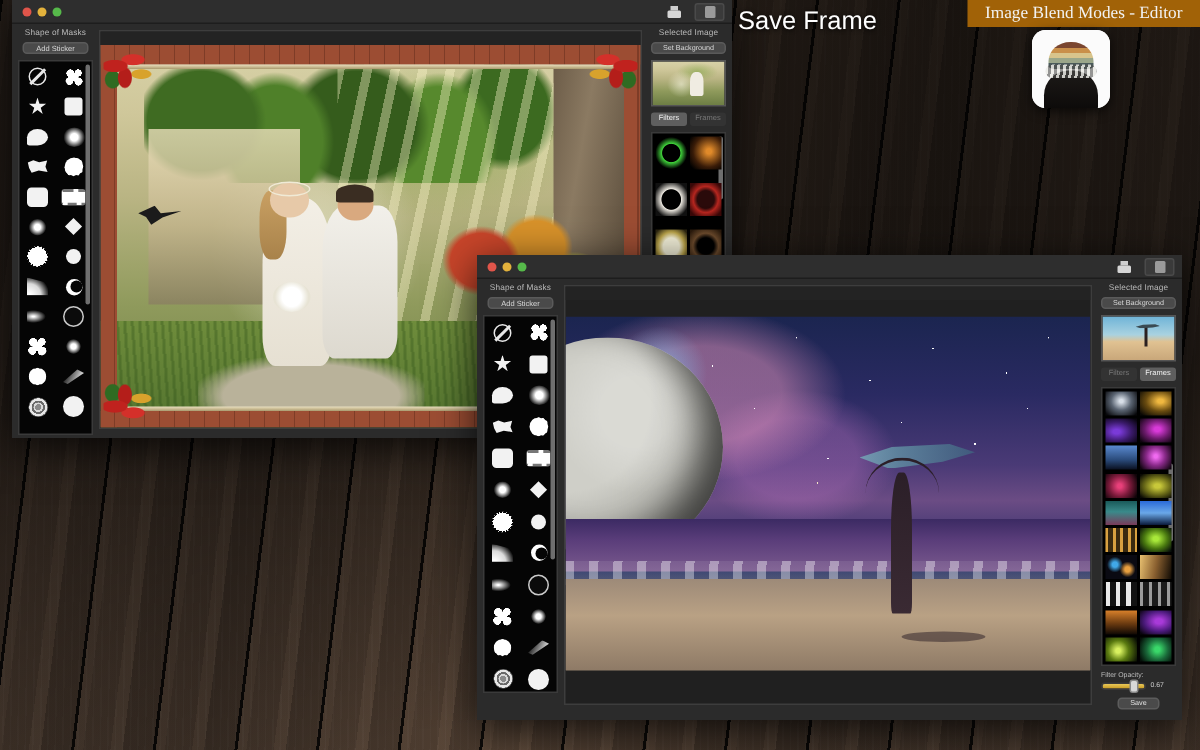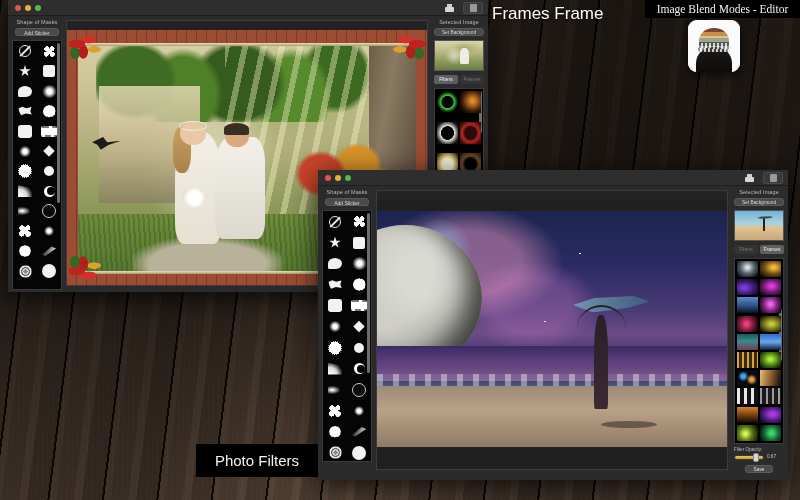--- a/index.html
+++ b/index.html
@@ -129,21 +129,21 @@
   .slider { position: relative; height: 7px; margin-top: 2px; display: flex; align-items: center; }
   .track { height: 5px; border-radius: 3px; flex: 1; background: linear-gradient(#e8c85a,#c99b22); border: 1px solid #3a3a3a; }
   .knob { position: absolute; left: 62%; width: 6px; height: 9px; border-radius: 2px;
           background: #d8d8d8; border: 1px solid #888; }
   .f-val { color: #c9c9c9; }
   .save-btn { margin: 4px auto 0; background: #4a4a4a; border: 1px solid #5c5c5c; border-radius: 3px;
               color: #e2e2e2; text-align: center; display: block; }
 
   
   .cap { position: absolute; color: #fff; text-shadow: 0 1px 3px rgba(0,0,0,.9); white-space: nowrap; }
-  .cap-box { position: absolute; background: #000000; color: #f2f2f2; white-space: nowrap;
+  .cap-box { position: absolute; background: #a16207; color: #f2f2f2; white-space: nowrap;
              display: flex; align-items: center; justify-content: center; }
 
   
   .app-icon { position: absolute; border-radius: 9px; overflow: hidden; background: #fff;
               box-shadow: 0 2px 8px rgba(0,0,0,.7); }
 
   
   .art-couple { position: absolute; inset: 0;
     background:
       radial-gradient(ellipse 28% 44% at 40% 52%, rgba(255,252,235,.55) 0%, rgba(255,250,220,0) 70%),
@@ -587,34 +587,33 @@
               <span class="knob"></span>
             </div>
             <span class="f-val" style="font-size:4.6px;">0.67</span>
           </div>
           <div class="save-btn" style="width:28px;font-size:4.8px;line-height:8px;height:8px;">Save</div>
         </div>
       </div>
     </div>
   </div>
 
-  <div class="cap" style="left:492px; top:4px; font-size:17px;">Frames Frame</div>
+  <div class="cap" style="left:492px; top:4px; font-size:17px;">Save Frame</div>
 
   <div class="cap-box" style="left:645px; top:0px; width:155px; height:18px; font-size:11.5px;
                               font-family:'Liberation Serif', serif;">Image Blend Modes - Editor</div>
 
   <div class="app-icon" style="left:688px; top:20px; width:52px; height:52px;">
     <div style="position:absolute;inset:0;background:#fbfbfb;"></div>
     <div style="position:absolute;left:16%;top:52%;width:68%;height:48%;
                 background:linear-gradient(#1d1a18,#0d0b0a);
                 border-radius:46% 46% 0 0 / 66% 66% 0 0;"></div>
     <div style="position:absolute;left:22%;top:16%;width:56%;height:34%;
                 background:linear-gradient(#7a4630 0 22%, #c98f4a 22% 42%, #d8c48c 42% 58%, #9aa68a 58% 76%, #4a5a5a 76% 100%);
                 border-radius:50% 50% 12% 12% / 72% 72% 12% 12%;"></div>
     <div style="position:absolute;left:18%;top:44%;width:64%;height:18%;
                 background:repeating-linear-gradient(96deg, rgba(235,235,230,.85) 0 2px, rgba(80,80,78,.6) 2px 4px);
                 border-radius:6px;"></div>
   </div>
 
-  <div class="cap-box" style="left:196px; top:444px; width:122px; height:33px; font-size:15px;">Photo Filters</div>
 
 
 </div>
 
 </body></html>

